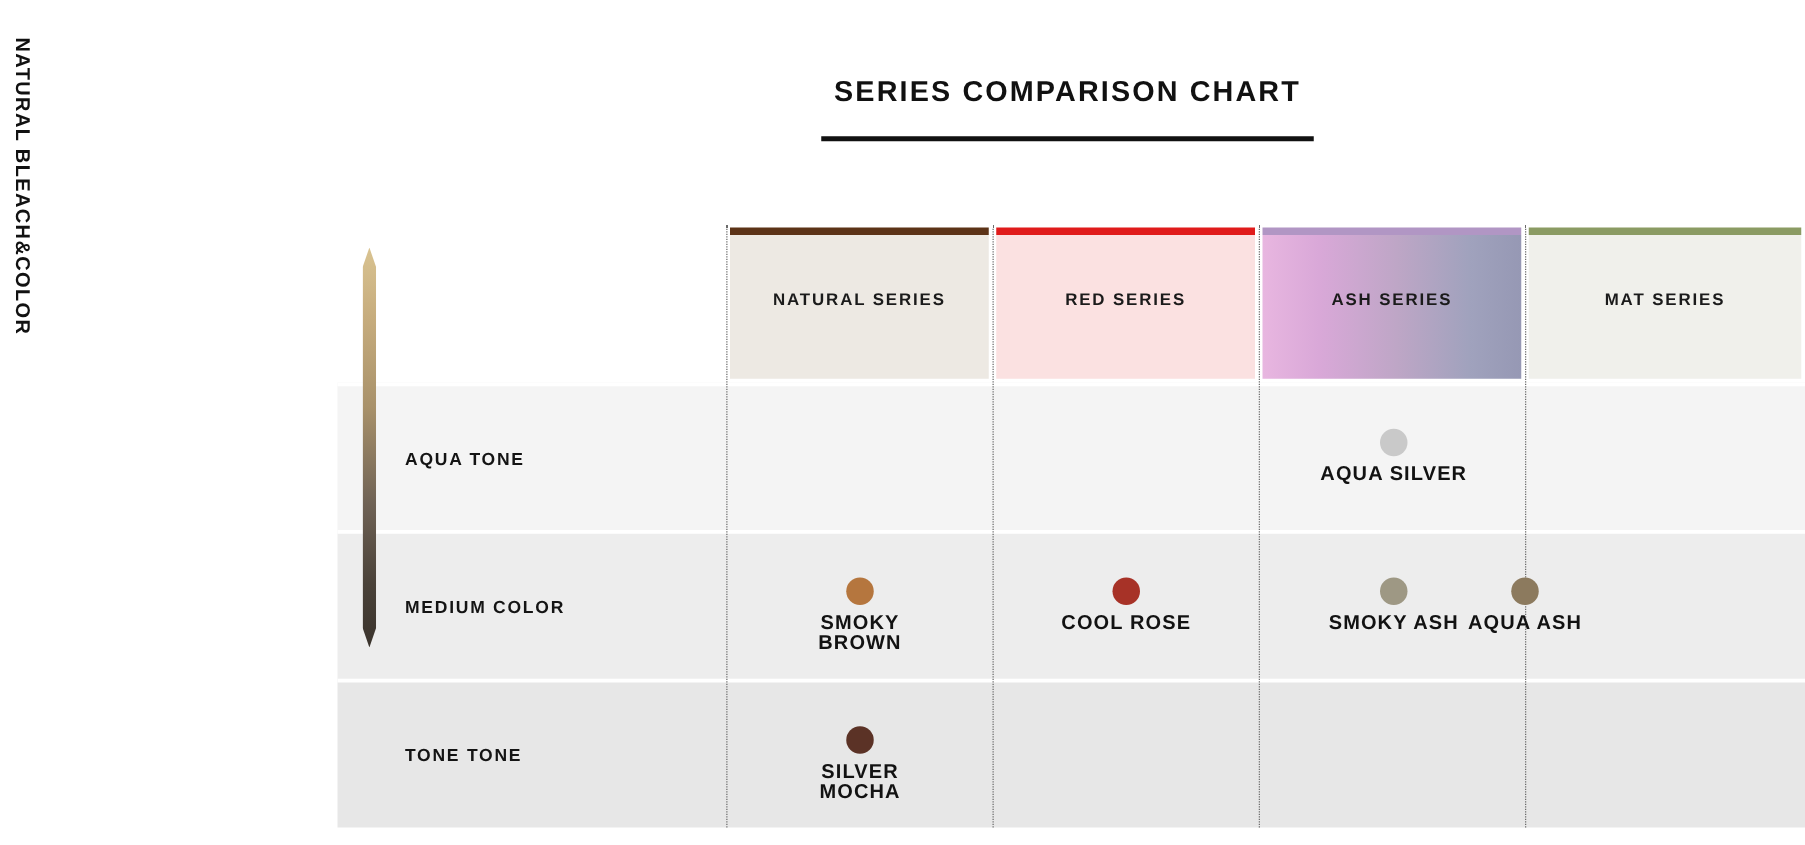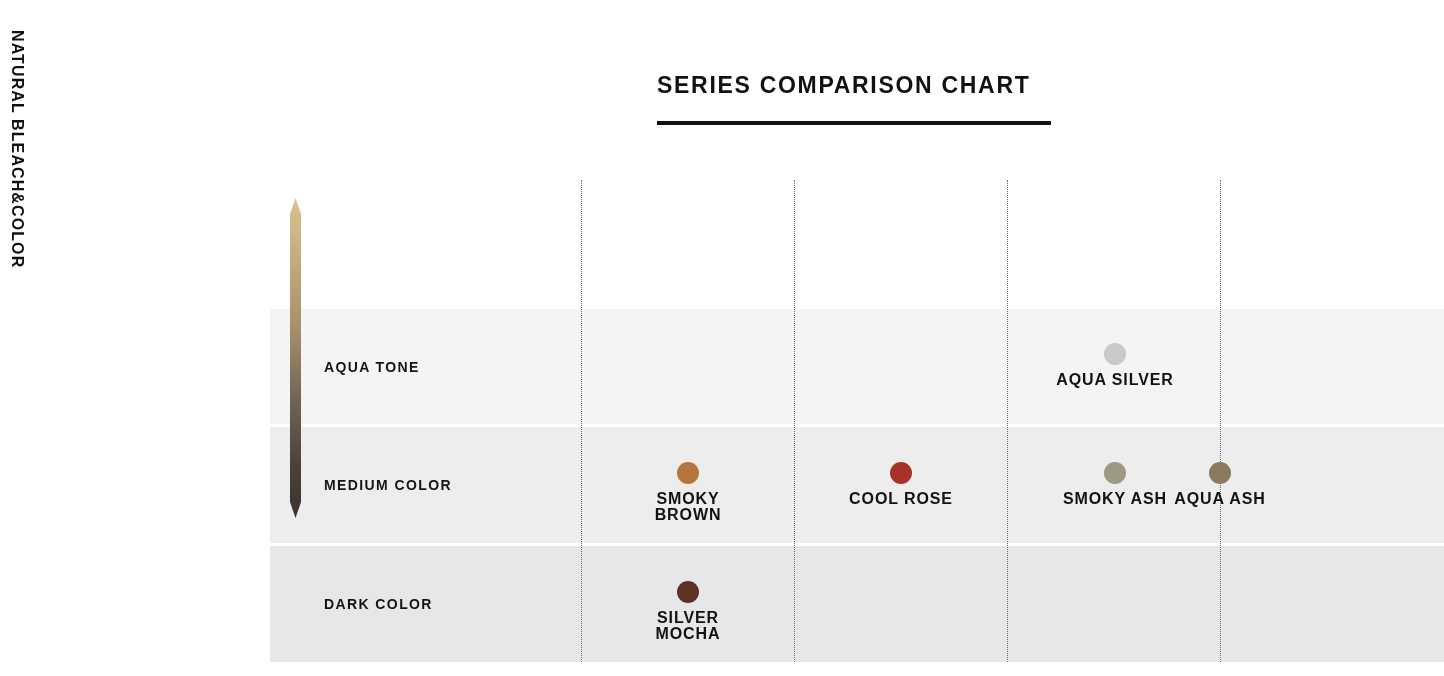--- a/index.html
+++ b/index.html
@@ -35,22 +35,23 @@
     font-weight: bold;
     letter-spacing: 1.1px;
     color: #111111;
     font-family: "Liberation Sans", sans-serif;
   }
 
   
   #title-block {
     position: absolute;
     left: 657px;
-    top: 69px;
+    top: 57px;
     width: 394px;
+    text-align: center;
   }
   #title-block .title-text {
     font-size: 23px;
     font-weight: bold;
     letter-spacing: 1.7px;
     color: #111111;
     line-height: 32px;
     white-space: nowrap;
   }
   #title-block .title-rule {
@@ -194,24 +195,46 @@
 <div id="chart">
 
   <div id="rows-layer">
       <div class="tone-row" style="top: 126px; height: 118px; background: rgb(244, 244, 244);">
         <div class="tone-label">AQUA TONE</div>
       </div>
       <div class="tone-row" style="top: 244px; height: 119px; background: rgb(237, 237, 237);">
         <div class="tone-label">MEDIUM COLOR</div>
       </div>
       <div class="tone-row" style="top: 363px; height: 119px; background: rgb(231, 231, 231);">
-        <div class="tone-label">DARK COLOR</div>
-      </div>
-    </div>
-
+        <div class="tone-label">TONE TONE</div>
+      </div>
+    </div>
+
+  <div id="header-row">
+      <div class="series-header" style="left: 311px; width: 213px;">
+        <div class="series-accent" style="background: rgb(92, 51, 23);"></div>
+        <div class="series-body" style="background: rgb(237, 233, 227);"></div>
+        <div class="series-title">NATURAL SERIES</div>
+      </div>
+      <div class="series-header" style="left: 524px; width: 213px;">
+        <div class="series-accent" style="background: rgb(224, 27, 27);"></div>
+        <div class="series-body" style="background: rgb(251, 225, 225);"></div>
+        <div class="series-title">RED SERIES</div>
+      </div>
+      <div class="series-header" style="left: 737px; width: 213px;">
+        <div class="series-accent" style="background: rgb(177, 150, 196);"></div>
+        <div class="series-body" style="background: linear-gradient(to right, rgb(232, 182, 224) 0%, rgb(217, 168, 216) 22%, rgb(190, 166, 198) 52%, rgb(160, 162, 189) 80%, rgb(150, 152, 180) 100%);"></div>
+        <div class="series-title">ASH SERIES</div>
+      </div>
+      <div class="series-header" style="left: 950px; width: 224px;">
+        <div class="series-accent" style="background: rgb(139, 155, 99);"></div>
+        <div class="series-body" style="background: rgb(240, 240, 235);"></div>
+        <div class="series-title">MAT SERIES</div>
+      </div>
+    </div>
 
   <div id="dividers-layer">
       <div class="col-divider" style="left: 311px;"></div>
       <div class="col-divider" style="left: 524px;"></div>
       <div class="col-divider" style="left: 737px;"></div>
       <div class="col-divider" style="left: 950px;"></div>
     </div>
 
   <div id="tone-arrow"></div>
 

